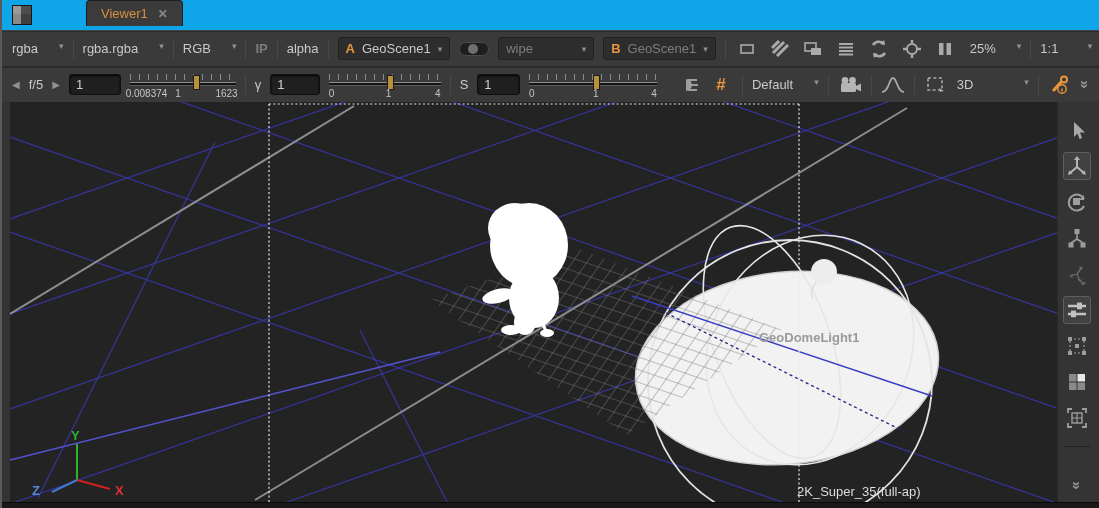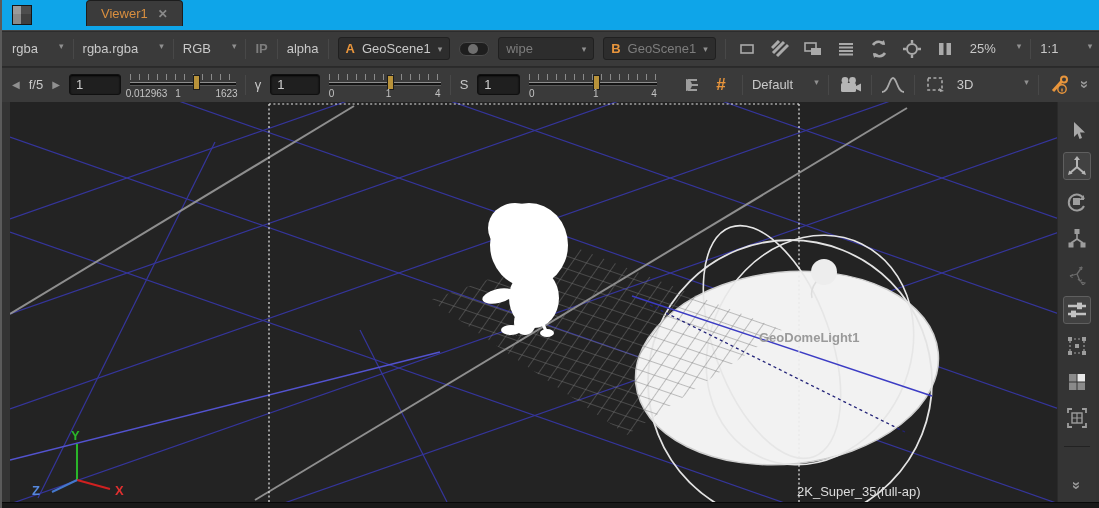--- a/index.html
+++ b/index.html
@@ -161,21 +161,21 @@
 
   <div id="toolbar2" class="trow">
     <span class="arr" style="font-size:10px;">◀</span>
     <span class="lbl">f/5</span>
     <span class="arr" style="font-size:10px;">▶</span>
     <div class="inputbox">1</div>
     <div class="slider" style="width:106px;">
       <div class="ticks"></div>
       <div class="track"></div>
       <div class="handle" style="left:60%;"></div>
-      <span class="slbl" style="left:-4px;">0.012963</span>
+      <span class="slbl" style="left:-4px;">0.008374</span>
       <span class="slbl" style="left:43%;">1</span>
       <span class="slbl" style="right:-2px;">1623</span>
     </div>
     <div class="sep"></div>
     <span class="lbl">γ</span>
     <div class="inputbox" style="width:76px;">1</div>
     <div class="slider" style="width:112px;">
       <div class="ticks"></div>
       <div class="track"></div>
       <div class="handle" style="left:52%;"></div>

